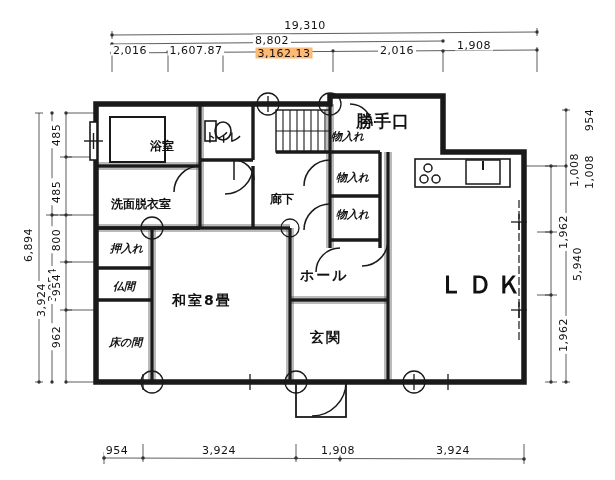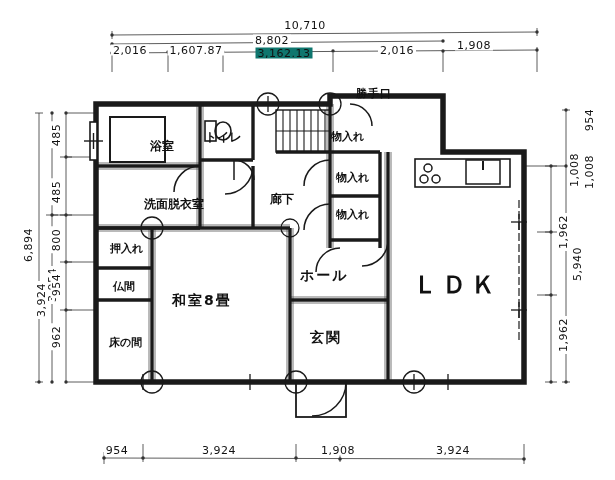--- a/index.html
+++ b/index.html
@@ -4,24 +4,24 @@
 <style>
   html,body{margin:0;padding:0;background:#ffffff;}
   body{width:615px;height:480px;position:relative;overflow:hidden;
        font-family:"DejaVu Sans","Liberation Sans",sans-serif;color:#1a1a1a;}
   #plan{position:absolute;left:0;top:0;width:615px;height:480px;}
   .lbl{position:absolute;white-space:nowrap;line-height:1;color:#111;}
   .dim{font-family:"DejaVu Sans","Liberation Sans",sans-serif;font-size:11px;letter-spacing:.5px;}
   .dimv{transform-origin:50% 50%;}
   .room{font-family:"DejaVu Sans","Liberation Sans",sans-serif;font-weight:600;}
   .r-lg{font-size:14px;letter-spacing:2px;}
-  .r-md{font-size:11px;letter-spacing:1px;}
+  .r-md{font-size:17px;letter-spacing:1px;margin-top:25px;}
   .r-sm{font-size:12px;letter-spacing:0px;}
-  .r-xs{font-size:11px;letter-spacing:0px;}
-  .ldk{font-size:25px;letter-spacing:4px;font-weight:700;}
+  .r-xs{font-size:11px;letter-spacing:0px;font-style:italic;}
+  .ldk{font-size:25px;letter-spacing:4px;font-weight:700;margin-left:26px;}
 </style>
 </head>
 <body>
 
 <svg id="plan" viewBox="0 0 615 480">
   <defs>
     <g id="doorswing"></g>
   </defs>
 
   <g stroke="#333" stroke-width="0.8" fill="none">
@@ -273,38 +273,38 @@
     <circle cx="152" cy="382" r="11"></circle>
     <circle cx="296" cy="382" r="11"></circle>
     <circle cx="414" cy="382" r="11"></circle>
     <circle cx="290" cy="228" r="9"></circle>
   </g>
 </svg>
 
 <div id="labels">
     <div class="lbl room r-sm" style="left: 150px; top: 140px;">浴室</div>
     <div class="lbl room r-sm" style="left: 205px; top: 131px;">トイレ</div>
-    <div class="lbl room r-sm" style="left: 111px; top: 198px; margin-left: 33px;">洗面脱衣室</div>
+    <div class="lbl room r-sm" style="left: 111px; top: 198px;">洗面脱衣室</div>
     <div class="lbl room r-sm" style="left: 245px; top: 193px; margin-left: 25px;">廊下</div>
     <div class="lbl room r-xs" style="left: 331px; top: 131px;">物入れ</div>
     <div class="lbl room r-xs" style="left: 336px; top: 172px;">物入れ</div>
     <div class="lbl room r-xs" style="left: 336px; top: 209px;">物入れ</div>
     <div class="lbl room r-md" style="left: 356px; top: 88px;">勝手口</div>
     <div class="lbl room r-xs" style="left: 110px; top: 243px; text-align: right;">押入れ</div>
     <div class="lbl room r-xs" style="left: 113px; top: 281px;">仏間</div>
     <div class="lbl room r-xs" style="left: 109px; top: 337px;">床の間</div>
     <div class="lbl room r-lg" style="left: 172px; top: 293px;">和室8畳</div>
     <div class="lbl room r-lg" style="left: 300px; top: 268px;">ホール</div>
     <div class="lbl room r-lg" style="left: 310px; top: 330px;">玄関</div>
     <div class="lbl room ldk" style="left: 413px; top: 272px;">ＬＤＫ</div>
-    <div class="lbl dim" style="left: 305px; top: 25px; transform: translate(-50%, -50%); background: rgb(255, 255, 255); padding: 0px 2px;">10,710</div>
+    <div class="lbl dim" style="left: 305px; top: 25px; transform: translate(-50%, -50%); background: rgb(255, 255, 255); padding: 0px 2px;">19,310</div>
     <div class="lbl dim" style="left: 272px; top: 40px; transform: translate(-50%, -50%); background: rgb(255, 255, 255); padding: 0px 2px;">8,802</div>
     <div class="lbl dim" style="left: 130px; top: 50px; transform: translate(-50%, -50%); background: rgb(255, 255, 255); padding: 0px 2px;">2,016</div>
     <div class="lbl dim" style="left: 196px; top: 50px; transform: translate(-50%, -50%); background: rgb(255, 255, 255); padding: 0px 2px; text-align: center;">1,607.87</div>
-    <div class="lbl dim" style="left: 284px; top: 53px; transform: translate(-50%, -50%); background: #0f766e; padding: 0px 2px;">3,162.13</div>
+    <div class="lbl dim" style="left: 284px; top: 53px; transform: translate(-50%, -50%); background: #fdba74; padding: 0px 2px;">3,162.13</div>
     <div class="lbl dim" style="left: 397px; top: 50px; transform: translate(-50%, -50%); background: rgb(255, 255, 255); padding: 0px 2px;">2,016</div>
     <div class="lbl dim" style="left: 474px; top: 45px; transform: translate(-50%, -50%); background: rgb(255, 255, 255); padding: 0px 2px;">1,908</div>
     <div class="lbl dim" style="left: 117px; top: 450px; transform: translate(-50%, -50%); background: rgb(255, 255, 255); padding: 0px 2px;">954</div>
     <div class="lbl dim" style="left: 219px; top: 450px; transform: translate(-50%, -50%); background: rgb(255, 255, 255); padding: 0px 2px;">3,924</div>
     <div class="lbl dim" style="left: 338px; top: 450px; transform: translate(-50%, -50%); background: rgb(255, 255, 255); padding: 0px 2px;">1,908</div>
     <div class="lbl dim" style="left: 453px; top: 450px; transform: translate(-50%, -50%); background: rgb(255, 255, 255); padding: 0px 2px;">3,924</div>
     <div class="lbl dim dimv" style="left: 28px; top: 245px; transform: translate(-50%, -50%) rotate(-90deg); background: rgb(255, 255, 255); padding: 0px 2px;">6,894</div>
     <div class="lbl dim dimv" style="left: 41px; top: 300px; transform: translate(-50%, -50%) rotate(-90deg); background: rgb(255, 255, 255); padding: 0px 2px;">3,924</div>
     <div class="lbl dim dimv" style="left: 52px; top: 285px; transform: translate(-50%, -50%) rotate(-90deg); background: rgb(255, 255, 255); padding: 0px 2px;">3,954</div>
     <div class="lbl dim dimv" style="left: 56px; top: 135px; transform: translate(-50%, -50%) rotate(-90deg); background: rgb(255, 255, 255); padding: 0px 2px;">485</div>

